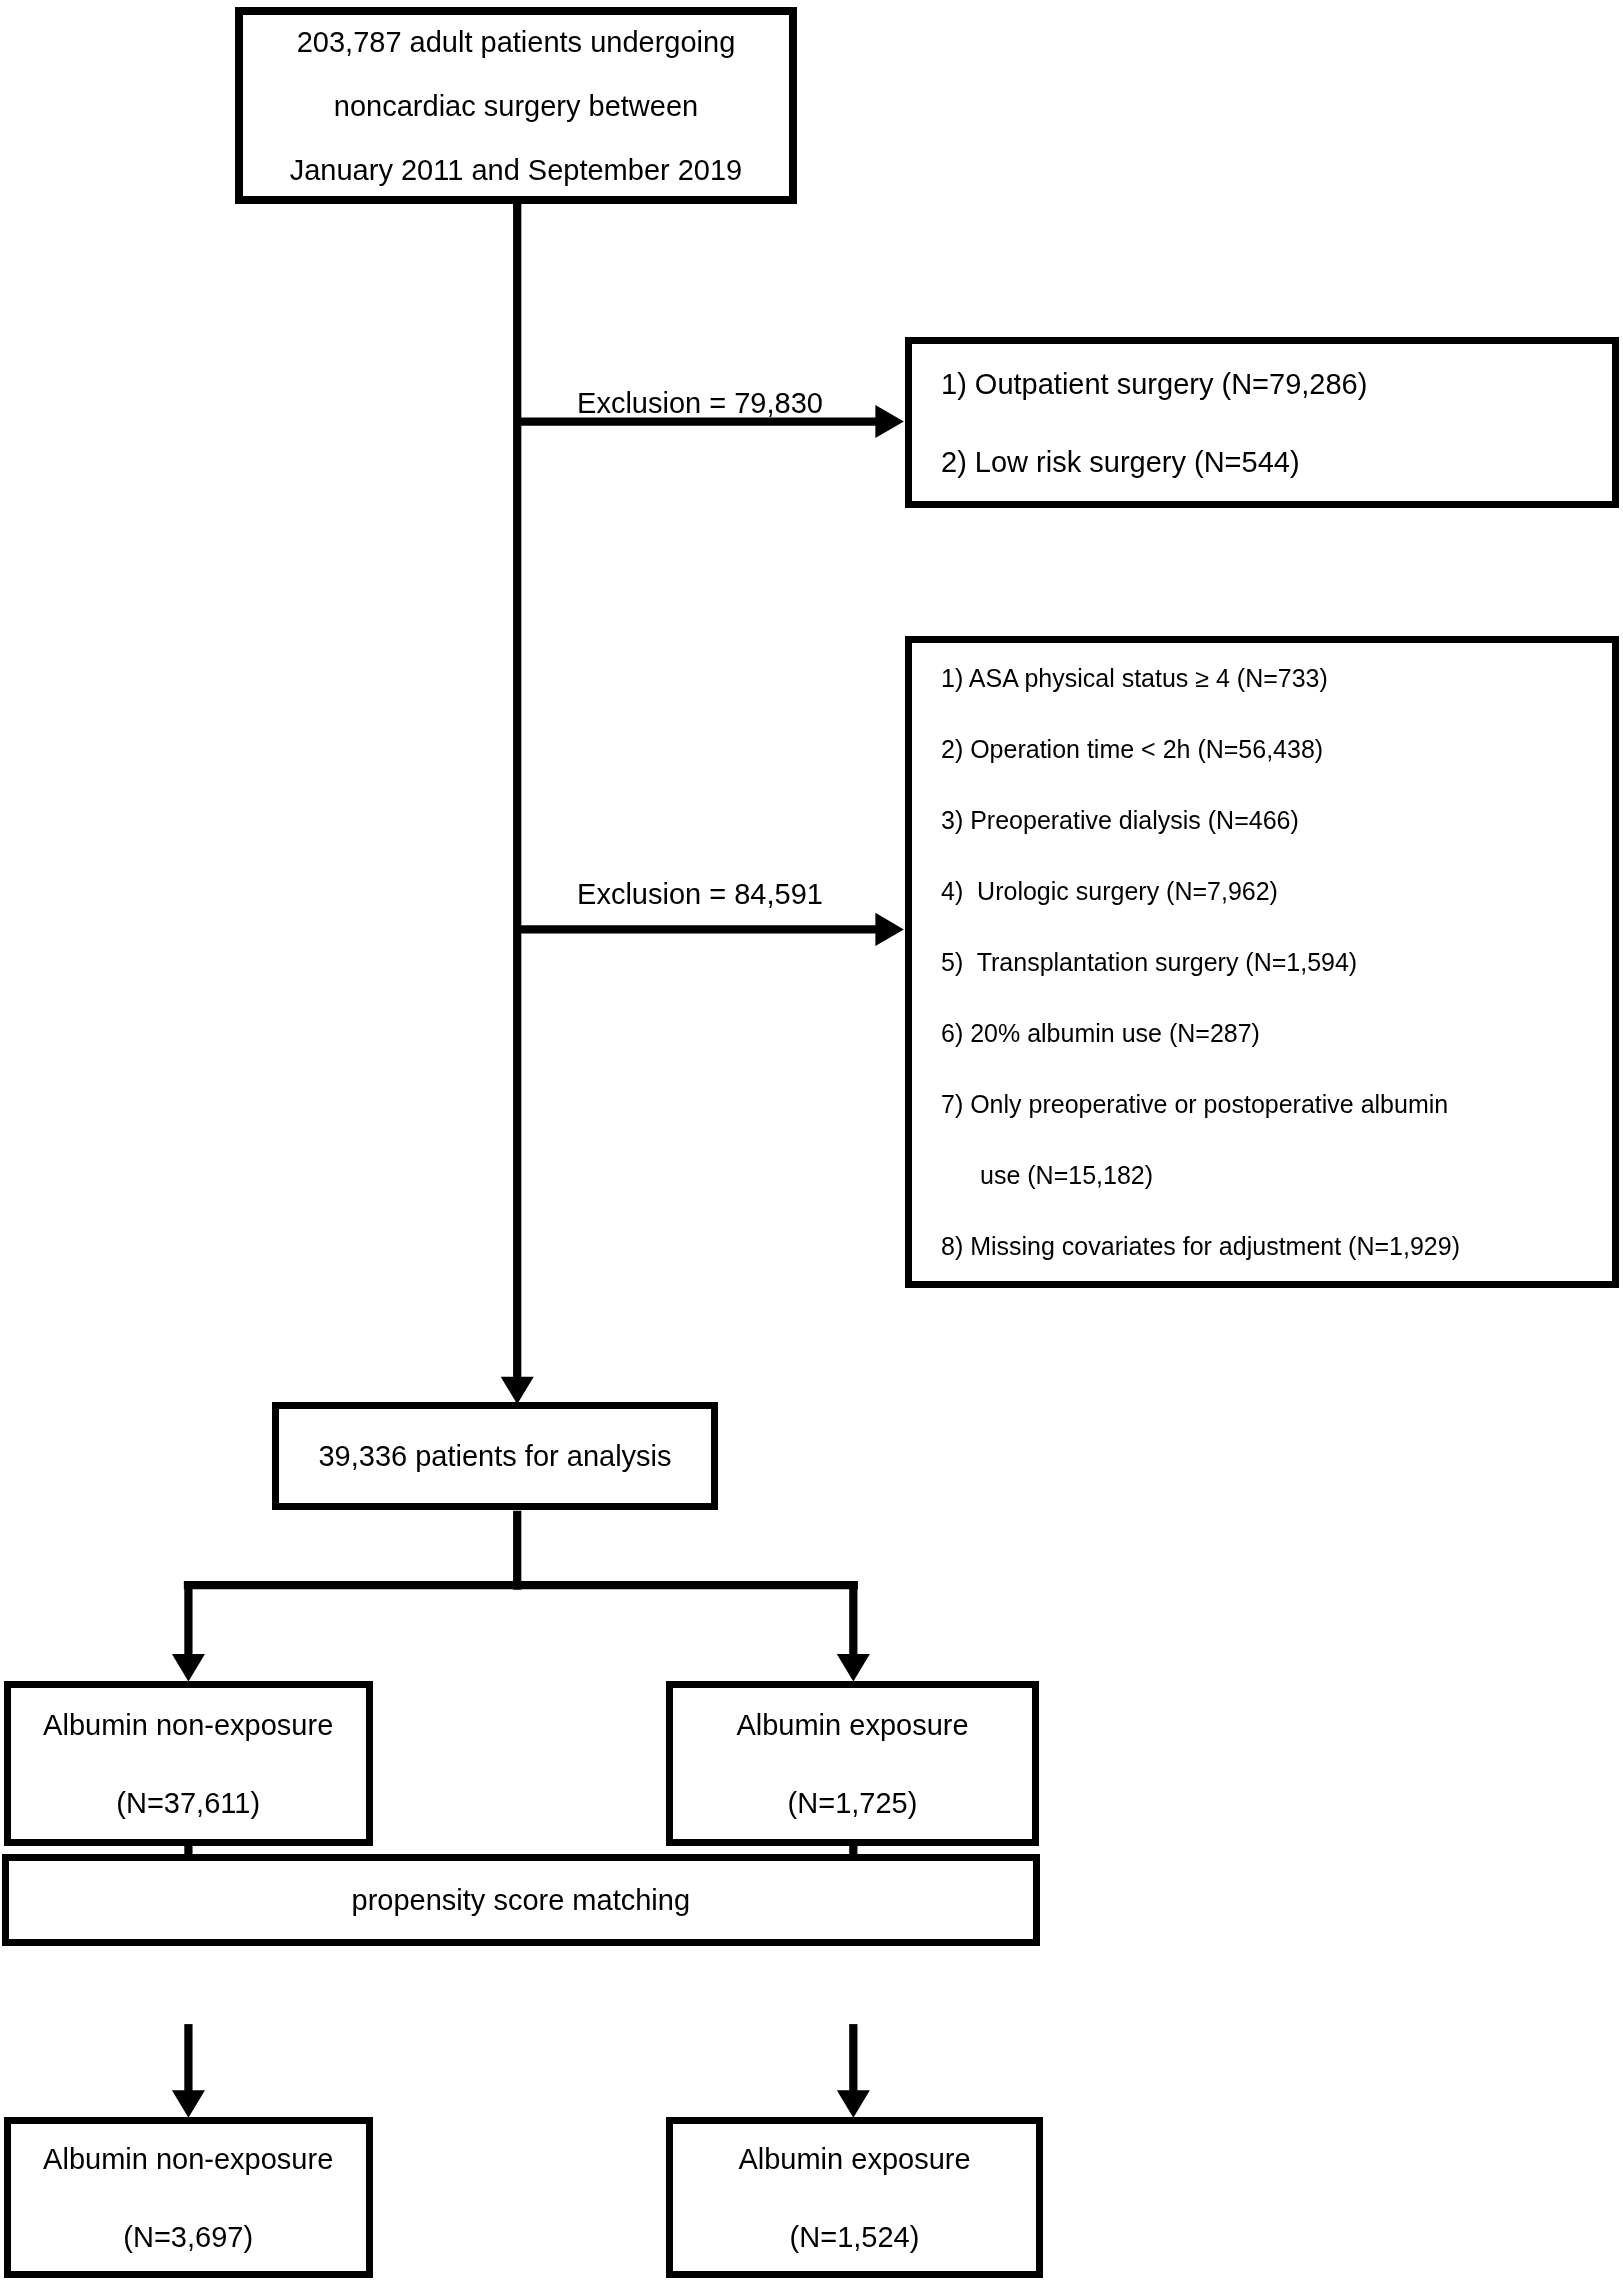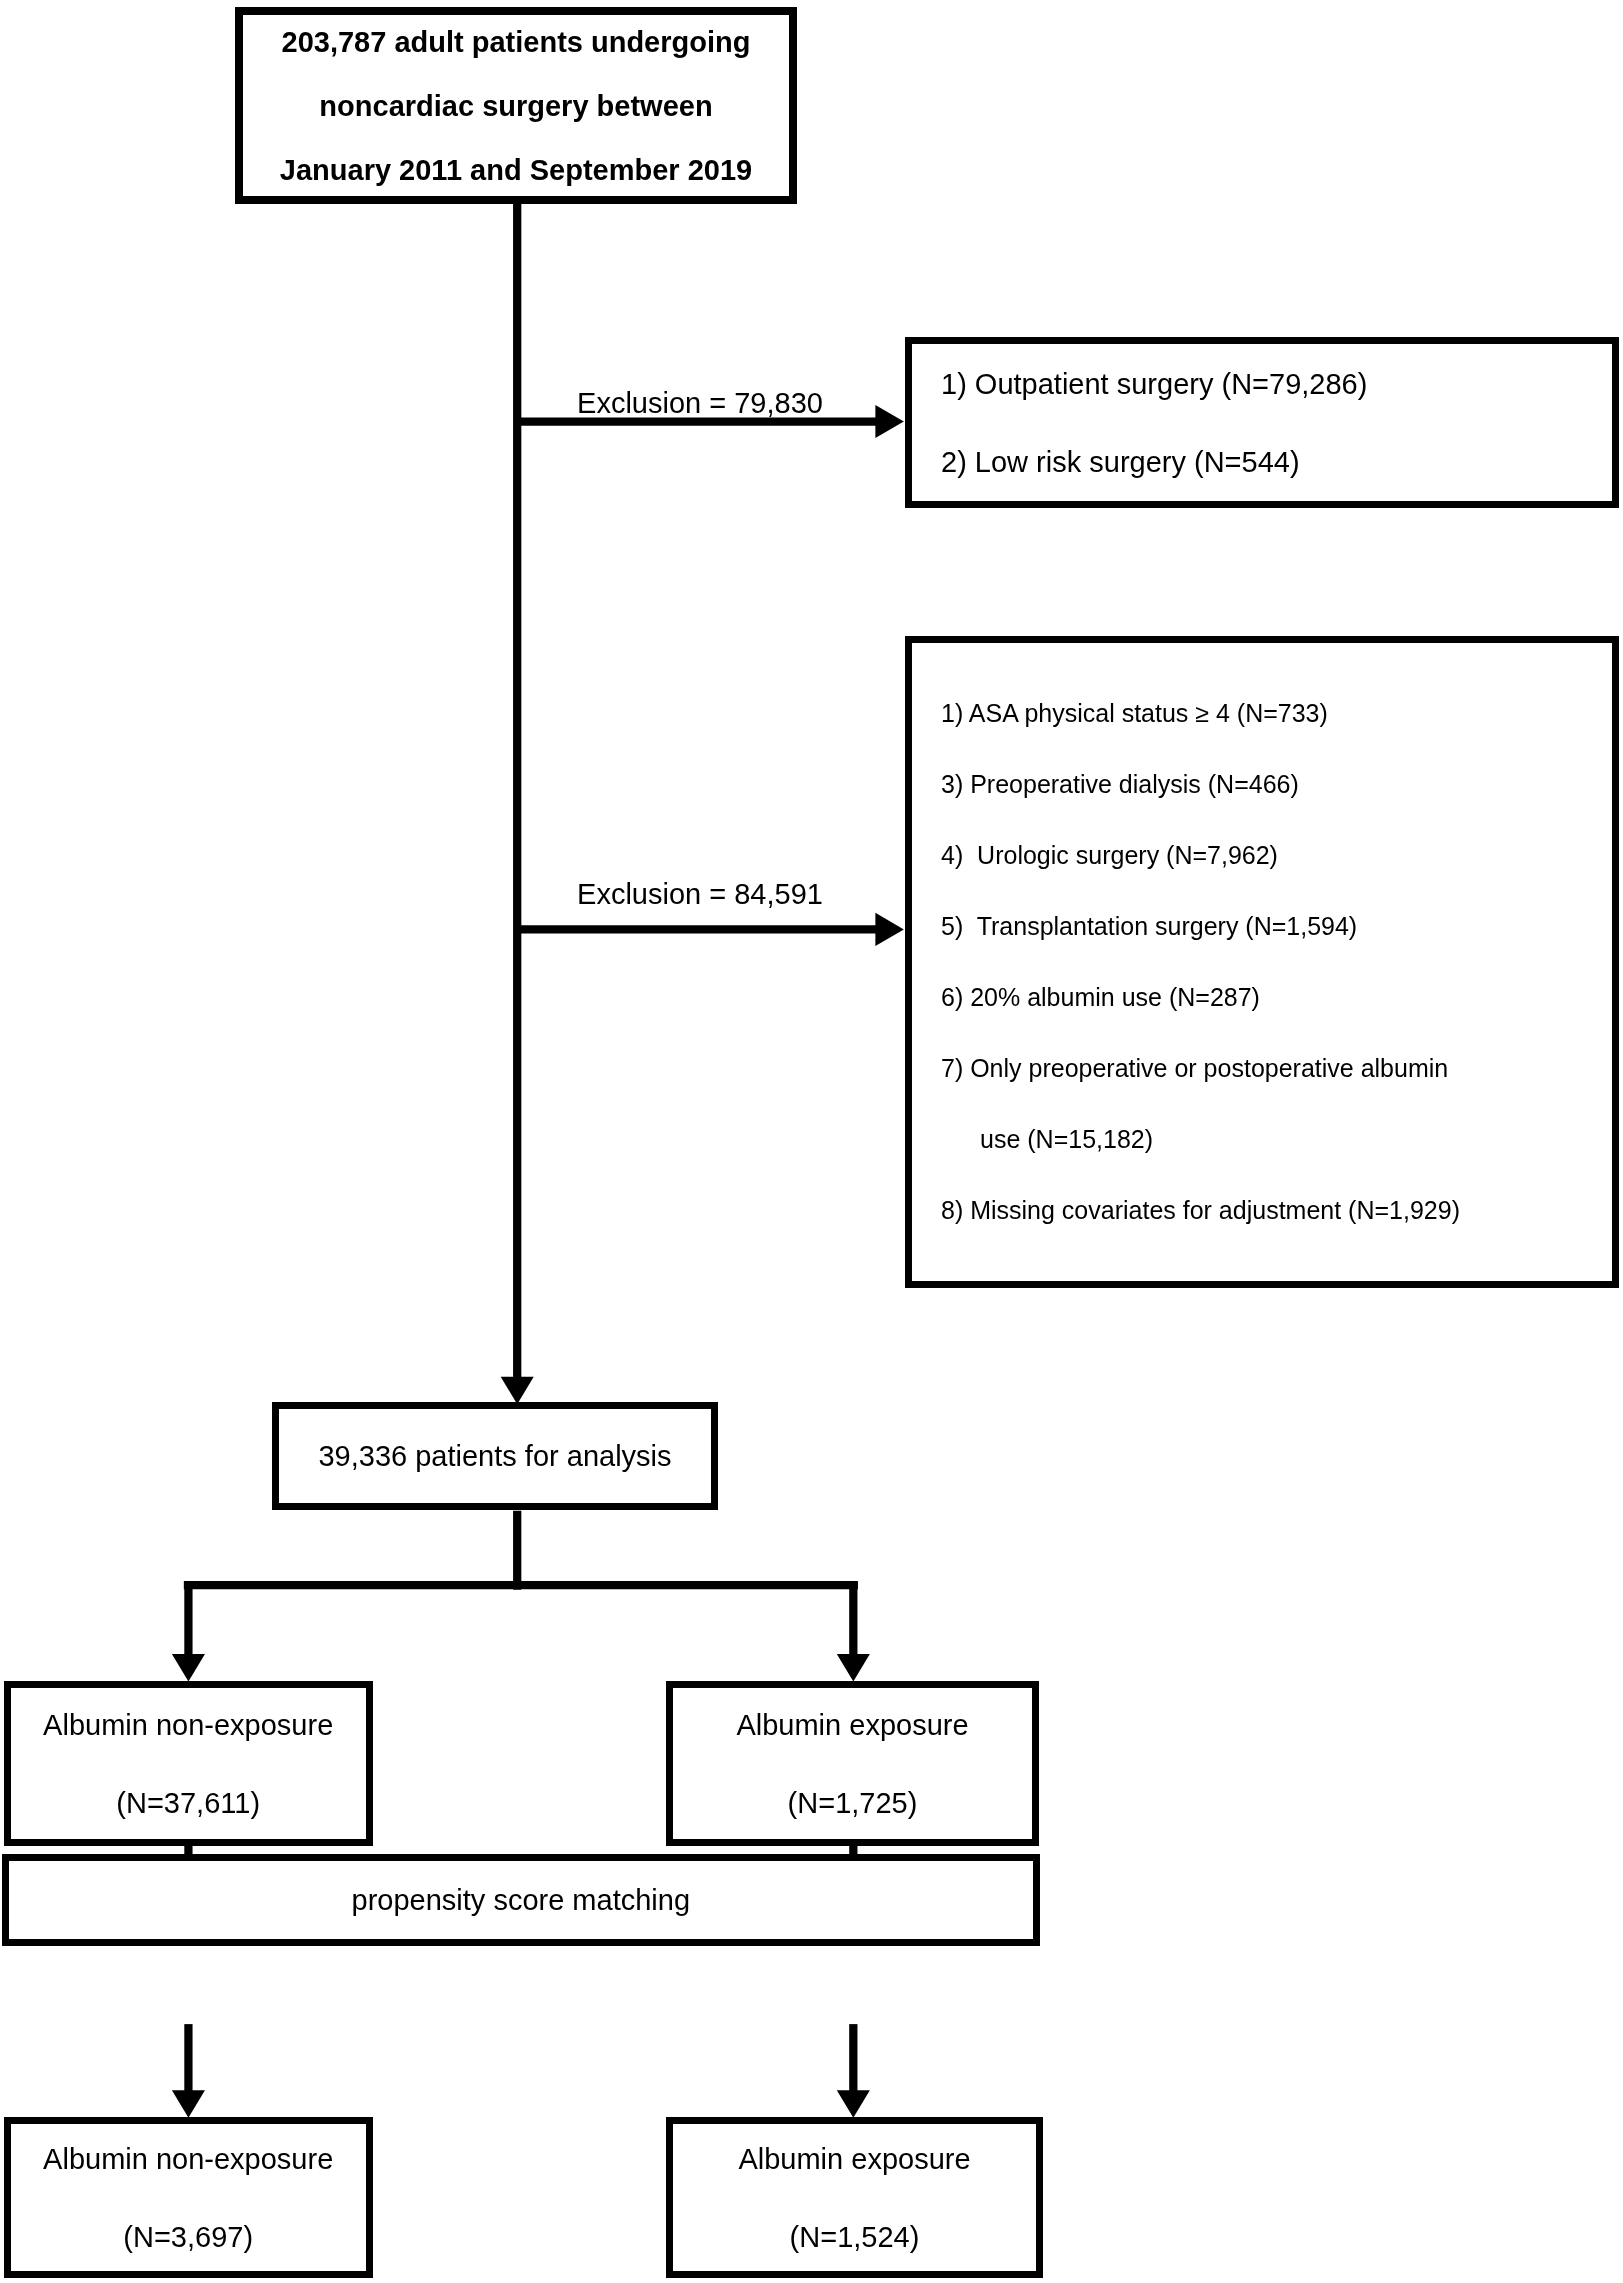--- a/index.html
+++ b/index.html
@@ -20,21 +20,21 @@
     box-sizing: border-box;
     display: flex;
     flex-direction: column;
     align-items: center;
     justify-content: center;
     text-align: center;
     font-size: 29px;
     line-height: 64px;
   }
   .pre { white-space: pre-line; }
-  .top-box { border-width: 8.3px; line-height: 64px; font-weight: bold; }
+  .top-box { border-width: 8.3px; line-height: 64px; }
   .excl-box {
     align-items: stretch;
     text-align: left;
     padding: 0 2px 0 29px;
   }
   .excl-box .item { line-height: 78px; white-space: pre; }
   .excl-box-big .item { line-height: 71px; font-size: 25px; }
   .excl-box-big .item-wrap {
     white-space: pre-line;
     padding-left: 39px;
@@ -89,20 +89,21 @@
 
   <div class="box excl-box" style="left:905px; top:337px; width:714px; height:171px;">
     <div class="item">1) Outpatient surgery (N=79,286)</div>
     <div class="item">2) Low risk surgery (N=544)</div>
   </div>
 
   <div class="flow-label" style="left:523px; top:872px; width:354px;">Exclusion = 84,591</div>
 
   <div class="box excl-box excl-box-big" style="left:905px; top:636px; width:714px; height:652px;">
     <div class="item">1) ASA physical status ≥ 4 (N=733)</div>
+    <div class="item">2) Operation time &lt; 2h (N=56,438)</div>
     <div class="item">3) Preoperative dialysis (N=466)</div>
     <div class="item">4)  Urologic surgery (N=7,962)</div>
     <div class="item">5)  Transplantation surgery (N=1,594)</div>
     <div class="item">6) 20% albumin use (N=287)</div>
     <div class="item item-wrap">7) Only preoperative or postoperative albumin
 use (N=15,182)</div>
     <div class="item">8) Missing covariates for adjustment (N=1,929)</div>
   </div>
 
   <div class="box single-line" style="left:272px; top:1402px; width:446px; height:108px;">39,336 patients for analysis</div>

